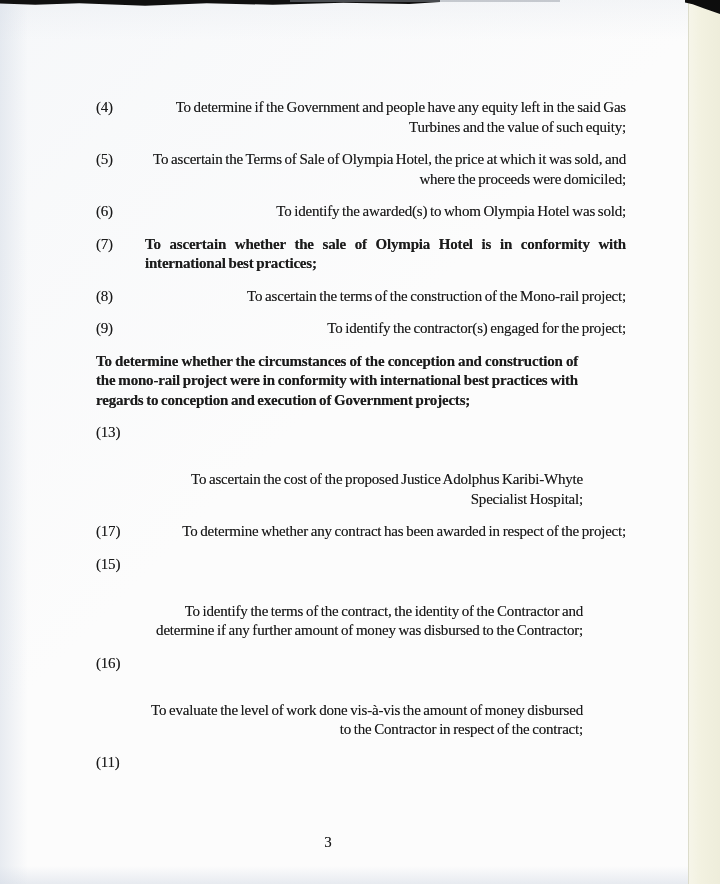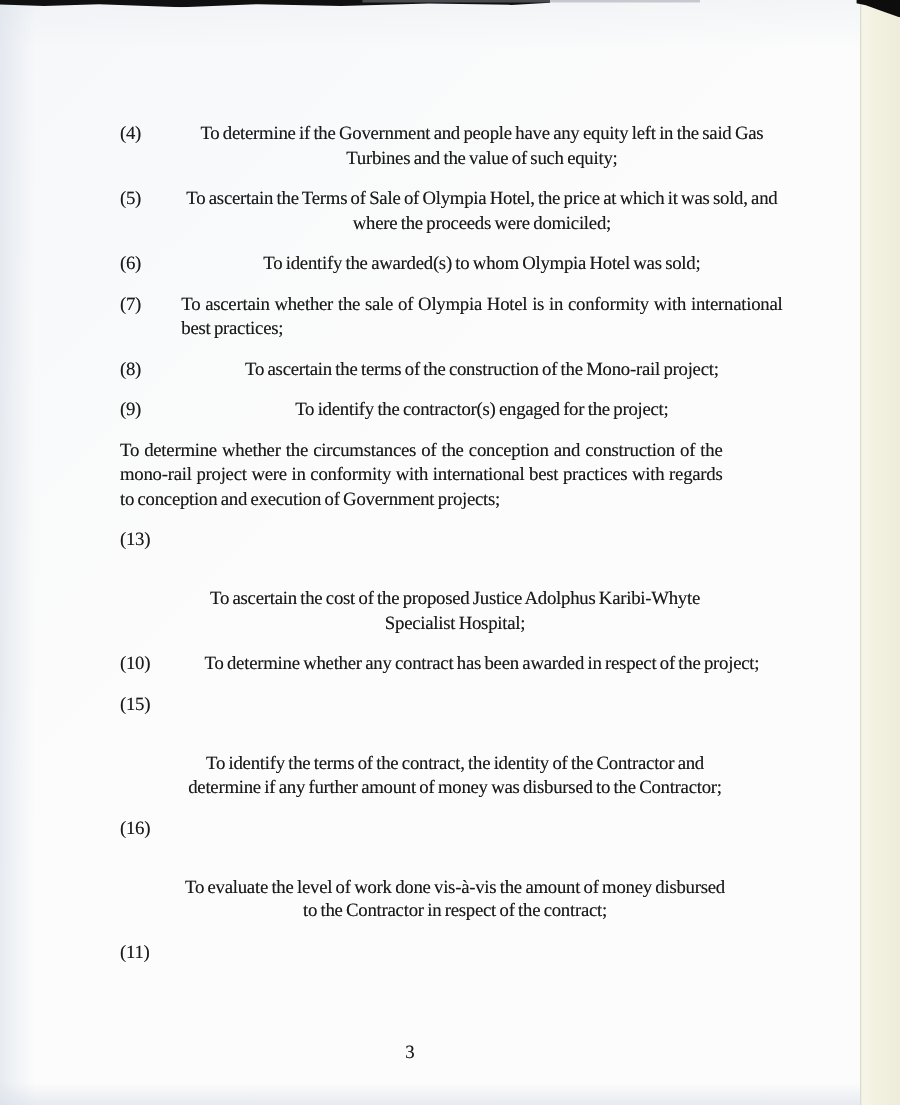--- a/index.html
+++ b/index.html
@@ -50,23 +50,23 @@
     left: 96px; top: 98px;
     width: 530px;
     font-size: 15px;
     line-height: 19.5px;
     letter-spacing: -0.2px;
     word-spacing: -0.8px;
     text-shadow: 0 0 0.5px rgba(25,25,25,0.55);
   }
   .item { display: flex; margin-bottom: 13px; }
   .item .num { flex: 0 0 49px; }
-  .item .txt { width: 482px; text-align: center; }
+  .item .txt { width: 482px; text-align: right; }
   .item.narrow .txt { width: 438px; margin-top: 47px; }
-  .item.justify .txt { text-align: justify; }
+  .item.justify .txt { text-align: justify; font-weight: bold; }
 
   .footer {
     position: absolute;
     left: 0; top: 833px;
     width: 656px;
     text-align: center;
     font-size: 15px;
     line-height: 19px;
     text-shadow: 0 0 0.5px rgba(25,25,25,0.55);
   }
@@ -117,21 +117,21 @@
         <span class="txt">To determine whether the circumstances of the conception and construction of the mono-rail project were in conformity with international best practices with regards to conception and execution of Government projects;</span>
       </div>
 
 
       <div class="item narrow">
         <span class="num">(13)</span>
         <span class="txt">To ascertain the cost of the proposed Justice Adolphus Karibi-Whyte Specialist Hospital;</span>
       </div>
 
       <div class="item">
-        <span class="num">(10)</span>
+        <span class="num">(17)</span>
         <span class="txt">To determine whether any contract has been awarded in respect of the project;</span>
       </div>
 
       <div class="item narrow">
         <span class="num">(15)</span>
         <span class="txt">To identify the terms of the contract, the identity of the Contractor and determine if any further amount of money was disbursed to the Contractor;</span>
       </div>
 
       <div class="item narrow">
         <span class="num">(16)</span>

